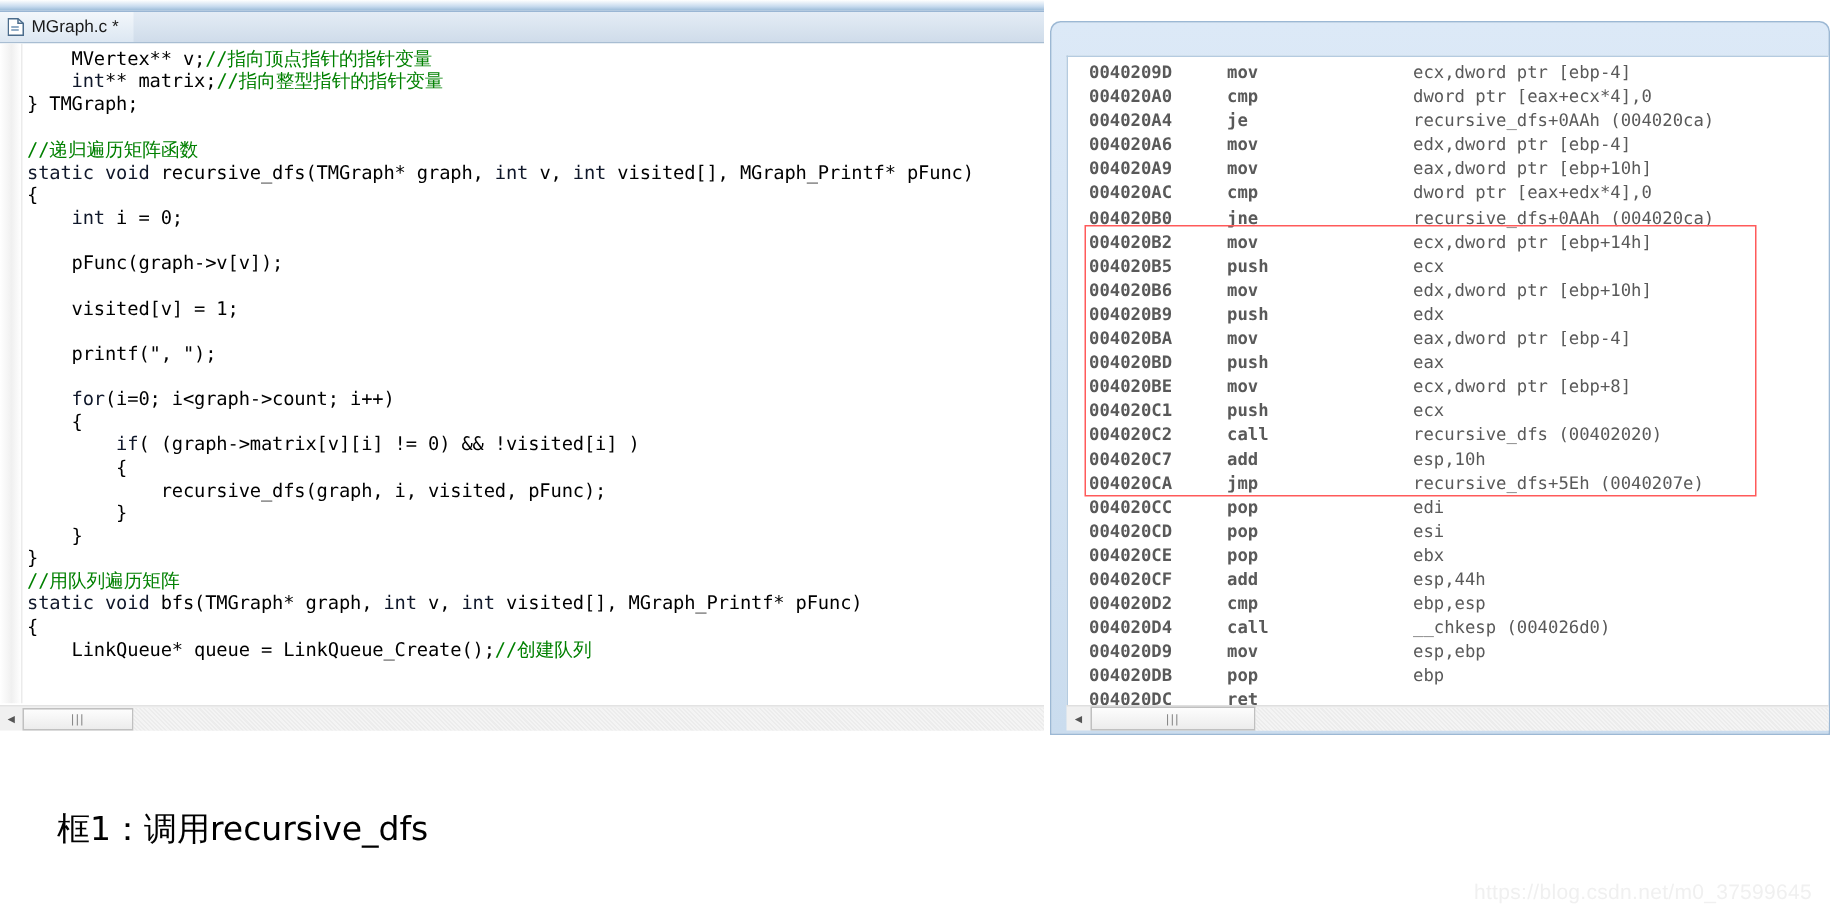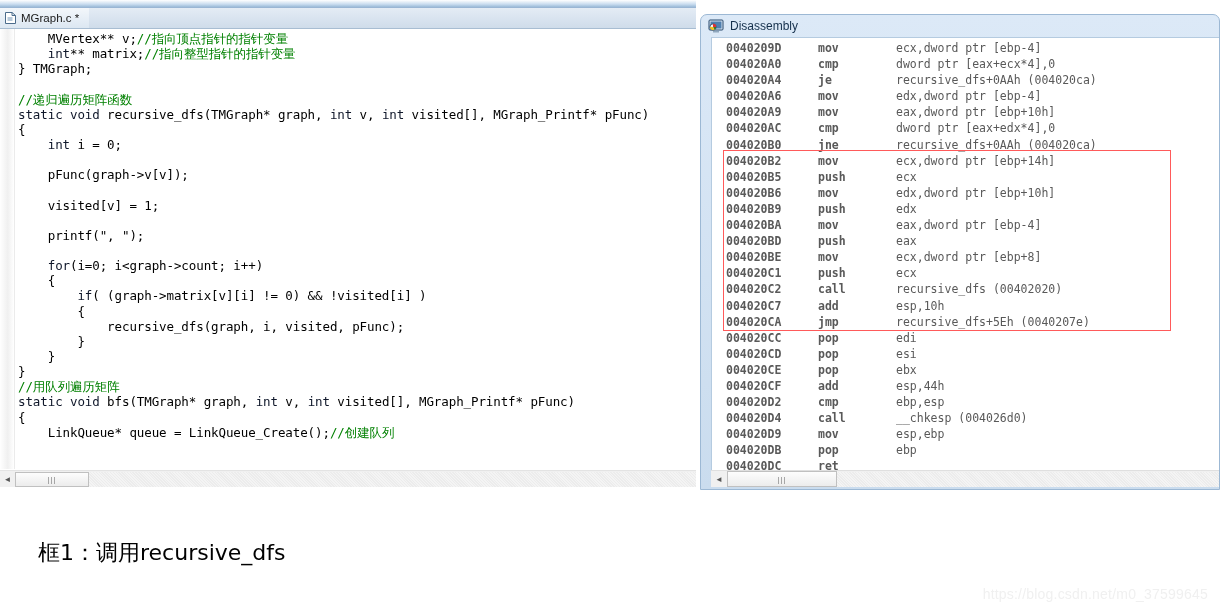--- a/index.html
+++ b/index.html
@@ -172,21 +172,21 @@
     top: 2px;
     font-family: "DejaVu Sans Mono", "Liberation Mono", monospace;
     font-size: 11.5px;
     line-height: 16.1px;
     white-space: pre;
     color: #595959;
   }
   .disasm-lines .dln { height: 16.1px; display: block; }
   .d-addr { display: inline-block; width: 92px; font-weight: bold; }
   .d-mn   { display: inline-block; width: 78px; font-weight: bold; }
-  .d-op   { display: inline-block; }
+  .d-op   { display: inline-block; margin-left: 46px; }
 
   .red-box {
     position: absolute;
     left: 11px;
     top: 141px;
     width: 448px;
     height: 175px;
     border: 1.5px solid #ff5a5a;
     box-sizing: border-box;
     pointer-events: none;
@@ -255,34 +255,20 @@
 
   <div class="code-hscroll">
     <span class="hs-arrow-left">◄</span>
     <span class="hs-thumb">|||</span>
     <span class="hs-track"></span>
   </div>
 </div>
 
 <div id="disasm-window">
 
-  <div class="disasm-titlebar">
-    <span class="disasm-icon">
-      <svg width="16" height="15" viewBox="0 0 16 15">
-        <rect x="1" y="1" width="14" height="10" rx="1" fill="#d9e5f2" stroke="#27496d" stroke-width="1"></rect>
-        <rect x="2.5" y="2.5" width="11" height="7" fill="#4f7fae"></rect>
-        <path d="M5 12 h6 v1.5 h-6 z" fill="#8fa7bd"></path>
-        <circle cx="5" cy="8" r="3.2" fill="#f2f2f2" stroke="#2d4f73" stroke-width="1"></circle>
-        <path d="M5 4.8 a3.2 3.2 0 0 1 3.2 3.2 h-3.2 z" fill="#e03030"></path>
-        <path d="M5 8 h3.2 a3.2 3.2 0 0 1 -1.6 2.77 z" fill="#2f7d32"></path>
-        <path d="M5 8 l1.6 2.77 a3.2 3.2 0 0 1 -4.8 -2.77 z" fill="#f0c020"></path>
-      </svg>
-    </span>
-    <span class="disasm-title">Disassembly</span>
-  </div>
 
   <div class="disasm-body">
     <div class="disasm-lines" id="disasm-lines"><span class="dln"><span class="d-addr">0040209D</span><span class="d-mn">mov</span><span class="d-op">ecx,dword ptr [ebp-4]</span></span><span class="dln"><span class="d-addr">004020A0</span><span class="d-mn">cmp</span><span class="d-op">dword ptr [eax+ecx*4],0</span></span><span class="dln"><span class="d-addr">004020A4</span><span class="d-mn">je</span><span class="d-op">recursive_dfs+0AAh (004020ca)</span></span><span class="dln"><span class="d-addr">004020A6</span><span class="d-mn">mov</span><span class="d-op">edx,dword ptr [ebp-4]</span></span><span class="dln"><span class="d-addr">004020A9</span><span class="d-mn">mov</span><span class="d-op">eax,dword ptr [ebp+10h]</span></span><span class="dln"><span class="d-addr">004020AC</span><span class="d-mn">cmp</span><span class="d-op">dword ptr [eax+edx*4],0</span></span><span class="dln"><span class="d-addr">004020B0</span><span class="d-mn">jne</span><span class="d-op">recursive_dfs+0AAh (004020ca)</span></span><span class="dln"><span class="d-addr">004020B2</span><span class="d-mn">mov</span><span class="d-op">ecx,dword ptr [ebp+14h]</span></span><span class="dln"><span class="d-addr">004020B5</span><span class="d-mn">push</span><span class="d-op">ecx</span></span><span class="dln"><span class="d-addr">004020B6</span><span class="d-mn">mov</span><span class="d-op">edx,dword ptr [ebp+10h]</span></span><span class="dln"><span class="d-addr">004020B9</span><span class="d-mn">push</span><span class="d-op">edx</span></span><span class="dln"><span class="d-addr">004020BA</span><span class="d-mn">mov</span><span class="d-op">eax,dword ptr [ebp-4]</span></span><span class="dln"><span class="d-addr">004020BD</span><span class="d-mn">push</span><span class="d-op">eax</span></span><span class="dln"><span class="d-addr">004020BE</span><span class="d-mn">mov</span><span class="d-op">ecx,dword ptr [ebp+8]</span></span><span class="dln"><span class="d-addr">004020C1</span><span class="d-mn">push</span><span class="d-op">ecx</span></span><span class="dln"><span class="d-addr">004020C2</span><span class="d-mn">call</span><span class="d-op">recursive_dfs (00402020)</span></span><span class="dln"><span class="d-addr">004020C7</span><span class="d-mn">add</span><span class="d-op">esp,10h</span></span><span class="dln"><span class="d-addr">004020CA</span><span class="d-mn">jmp</span><span class="d-op">recursive_dfs+5Eh (0040207e)</span></span><span class="dln"><span class="d-addr">004020CC</span><span class="d-mn">pop</span><span class="d-op">edi</span></span><span class="dln"><span class="d-addr">004020CD</span><span class="d-mn">pop</span><span class="d-op">esi</span></span><span class="dln"><span class="d-addr">004020CE</span><span class="d-mn">pop</span><span class="d-op">ebx</span></span><span class="dln"><span class="d-addr">004020CF</span><span class="d-mn">add</span><span class="d-op">esp,44h</span></span><span class="dln"><span class="d-addr">004020D2</span><span class="d-mn">cmp</span><span class="d-op">ebp,esp</span></span><span class="dln"><span class="d-addr">004020D4</span><span class="d-mn">call</span><span class="d-op">__chkesp (004026d0)</span></span><span class="dln"><span class="d-addr">004020D9</span><span class="d-mn">mov</span><span class="d-op">esp,ebp</span></span><span class="dln"><span class="d-addr">004020DB</span><span class="d-mn">pop</span><span class="d-op">ebp</span></span><span class="dln"><span class="d-addr">004020DC</span><span class="d-mn">ret</span><span class="d-op"></span></span></div>
     <div class="red-box" style="top: 111.7px; height: 181.1px; border-color: rgb(255, 90, 90);"></div>
   </div>
 
   <div class="disasm-hscroll">
     <span class="hs-arrow-left">◄</span>
     <span class="hs-thumb">|||</span>
     <span class="hs-track"></span>

